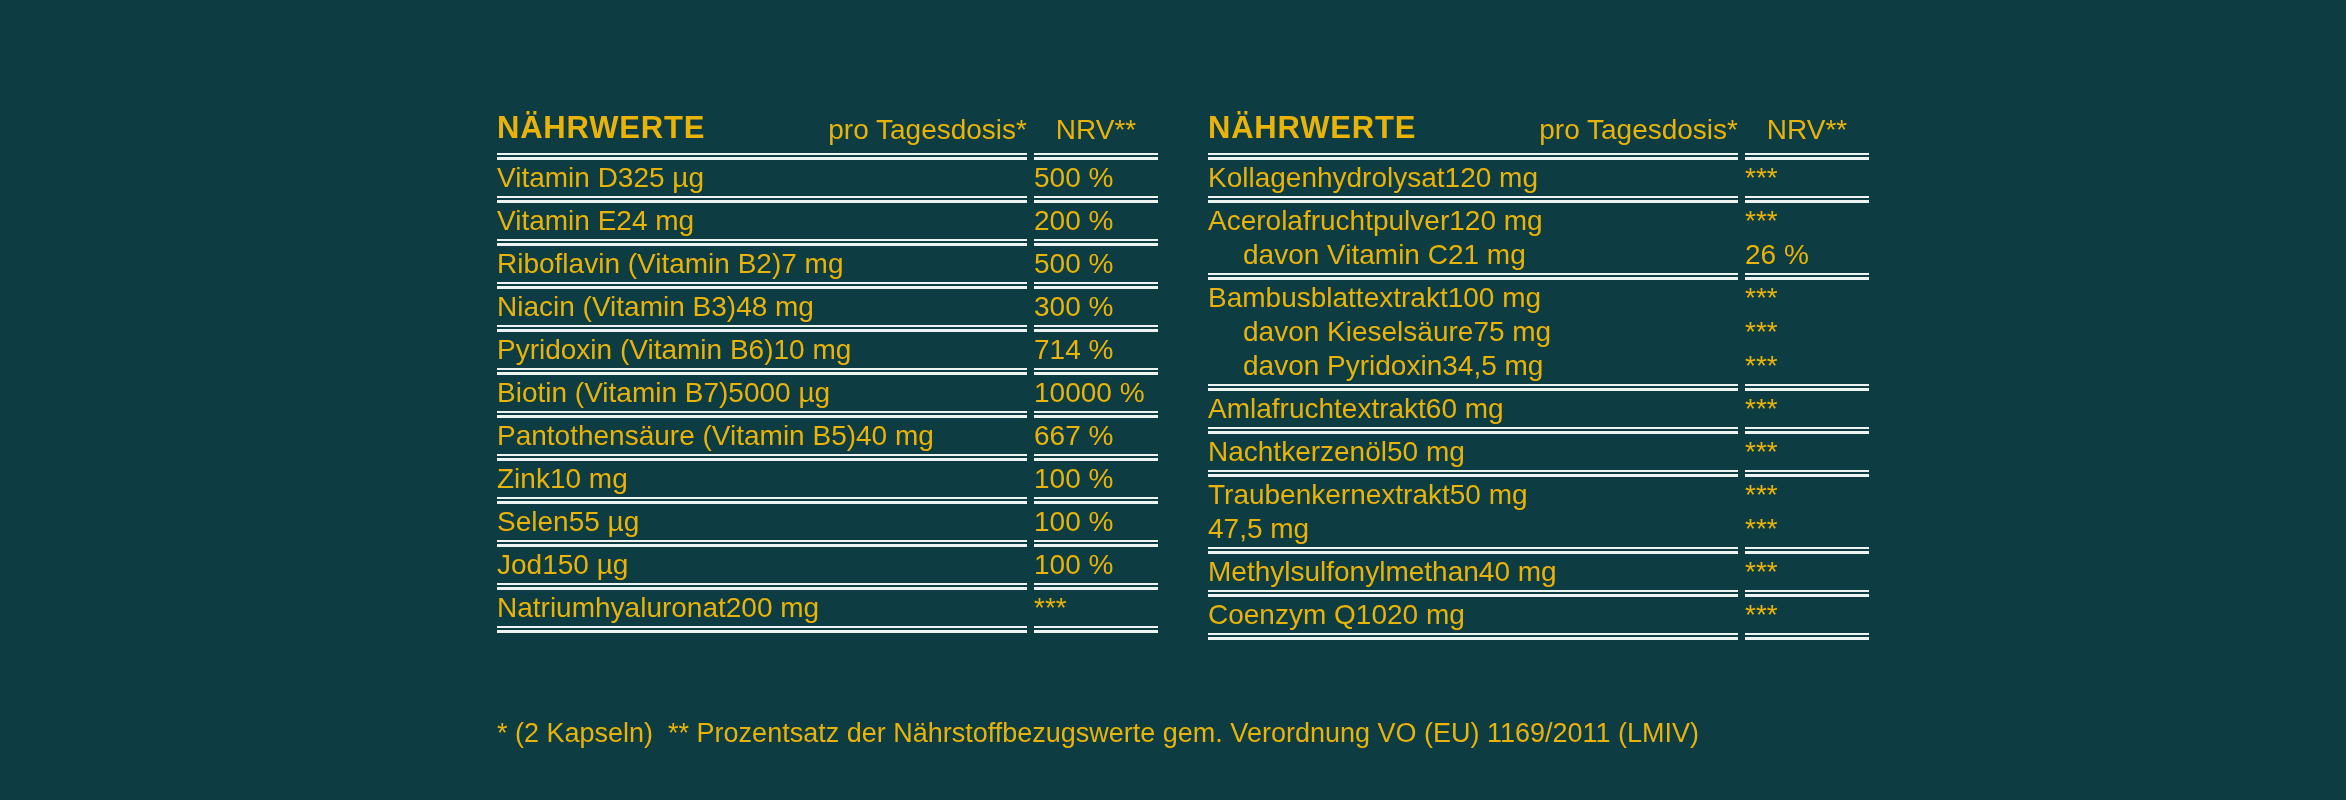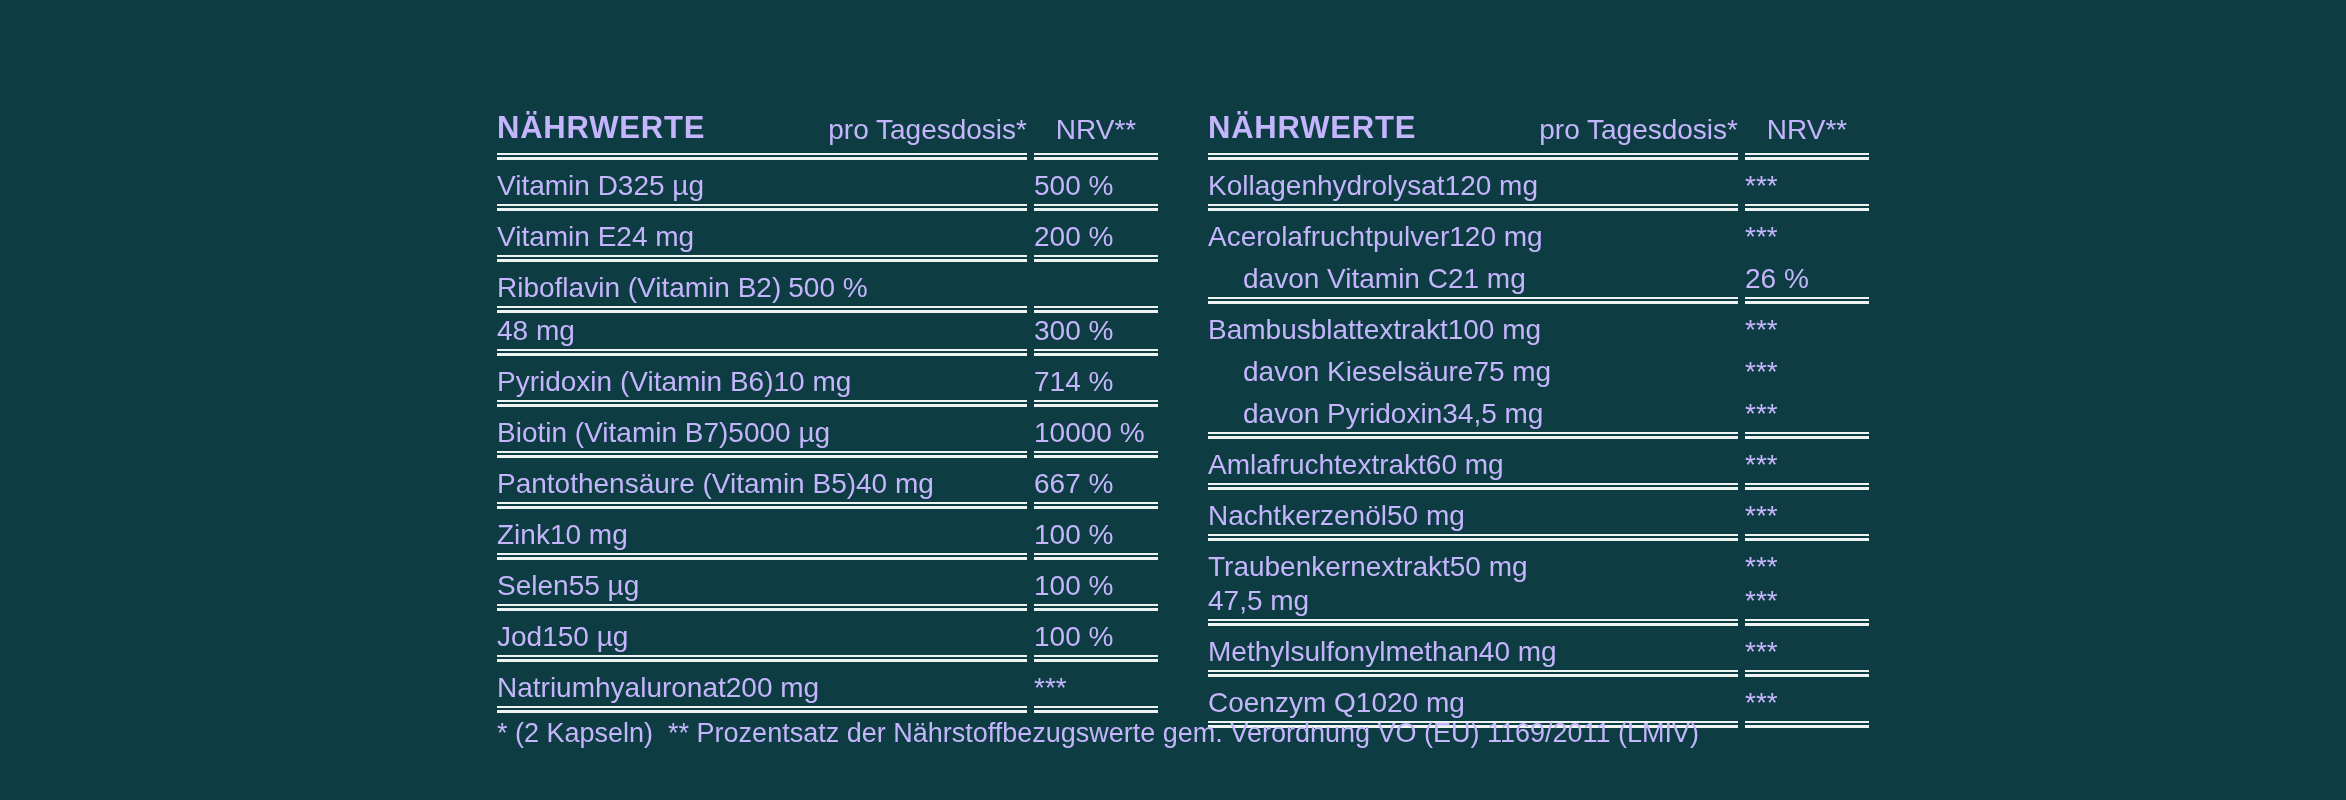--- a/index.html
+++ b/index.html
@@ -8,21 +8,21 @@
     width: 2346px;
     height: 800px;
     overflow: hidden;
     background: #0d3c42;
     font-family: "Liberation Sans", "DejaVu Sans", sans-serif;
   }
   .stage {
     position: relative;
     width: 2346px;
     height: 800px;
-    color: #c4b5fd;
+    color: #eab308;
   }
   .ntable {
     position: absolute;
     top: 100px;
     width: 661px;
   }
   .ntable.left  { left: 497px; }
   .ntable.right { left: 1208px; }
 
   .thead {
@@ -63,21 +63,21 @@
   .sep .seg.a { width: 530px; }
   .sep .seg.b { width: 124px; margin-left: 7px; }
 
   .block { padding: 1px 0; }
   .line {
     display: flex;
     align-items: baseline;
     line-height: 34px;
     font-size: 28px;
   }
-  .c-name { white-space: nowrap; margin-top: 8px; }
+  .c-name { white-space: nowrap; }
   .line.sub .c-name { padding-left: 35px; }
   .c-val {
     flex: 1;
     text-align: left;
     white-space: nowrap;
   }
   .c-nrv {
     width: 124px;
     margin-left: 7px;
     text-align: left;
@@ -128,29 +128,31 @@
             <span class="c-nrv">200 %</span>
           </div>
         </div>
         <div class="sep">
           <span class="seg a"></span>
           <span class="seg b"></span>
         </div>
         <div class="block">
           <div class="line">
             <span class="c-name">Riboflavin (Vitamin B2)</span>
+            <span class="c-val">7 mg</span>
             <span class="c-nrv">500 %</span>
           </div>
         </div>
         <div class="sep">
           <span class="seg a"></span>
           <span class="seg b"></span>
         </div>
         <div class="block">
           <div class="line">
+            <span class="c-name">Niacin (Vitamin B3)</span>
             <span class="c-val">48 mg</span>
             <span class="c-nrv">300 %</span>
           </div>
         </div>
         <div class="sep">
           <span class="seg a"></span>
           <span class="seg b"></span>
         </div>
         <div class="block">
           <div class="line">

